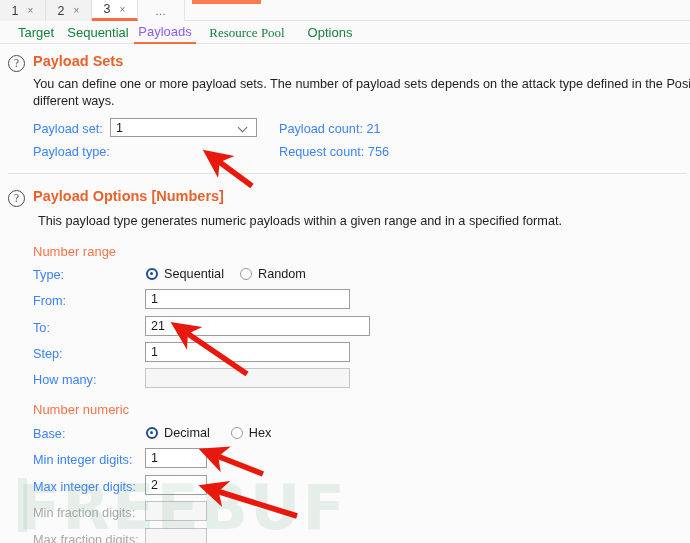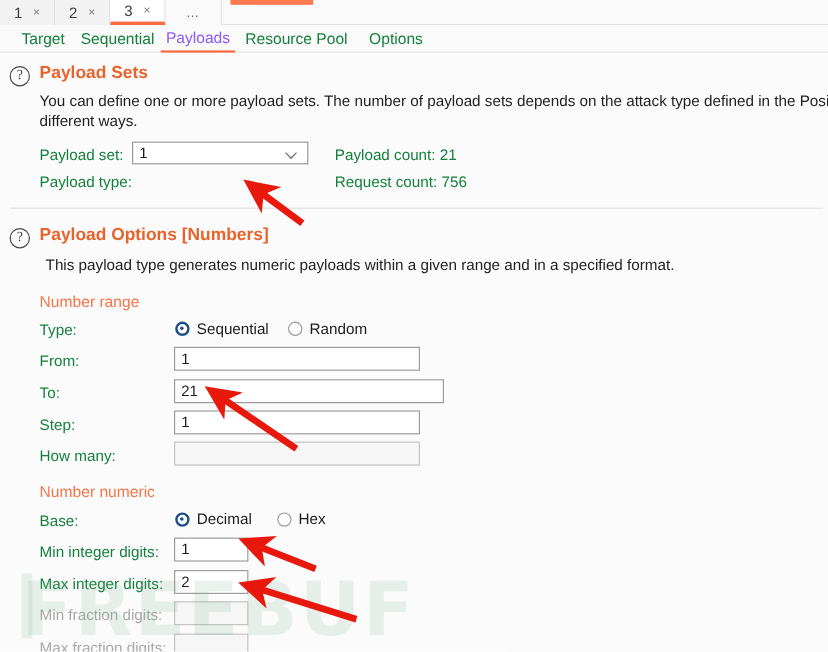--- a/index.html
+++ b/index.html
@@ -134,21 +134,21 @@
   }
   .body-text {
     position: absolute;
     font-size: 12.7px;
     color: #1e1e1e;
     white-space: nowrap;
   }
   .lbl {
     position: absolute;
     font-size: 12.7px;
-    color: #15803d;
+    color: #3b82f6;
     white-space: nowrap;
   }
   .lbl.disabled { color: #a8a8a8; }
 
   
   .combo {
     position: absolute;
     box-sizing: border-box;
     height: 19px;
     background: #ffffff;
@@ -278,21 +278,21 @@
   <div class="maintabs">
     <div class="maintab" style="left:10px;width:52px;justify-content:center;">
       <span>Target</span>
     </div>
     <div class="maintab" style="left:65px;width:66px;justify-content:center;">
       <span>Sequential</span>
     </div>
     <div class="maintab active" style="left:134px;width:62px;justify-content:center;">
       <span>Payloads</span>
     </div>
-    <div class="maintab" style="left:200px;width:94px;justify-content:center;">
+    <div class="maintab" style="left:200px;width:94px;justify-content:center;font-family:Liberation Serif, serif;">
       <span>Resource Pool</span>
     </div>
     <div class="maintab" style="left:300px;width:60px;justify-content:center;">
       <span>Options</span>
     </div>
   </div>
 
   <div class="panel">
 
     <div class="help-icon" style="left:8px;top:11px;">?</div>

